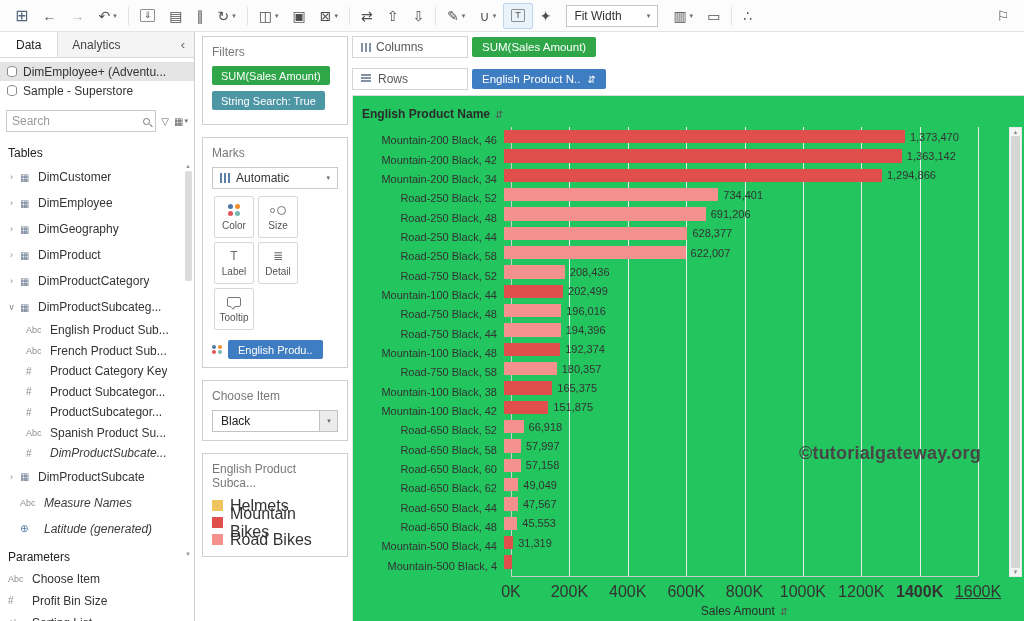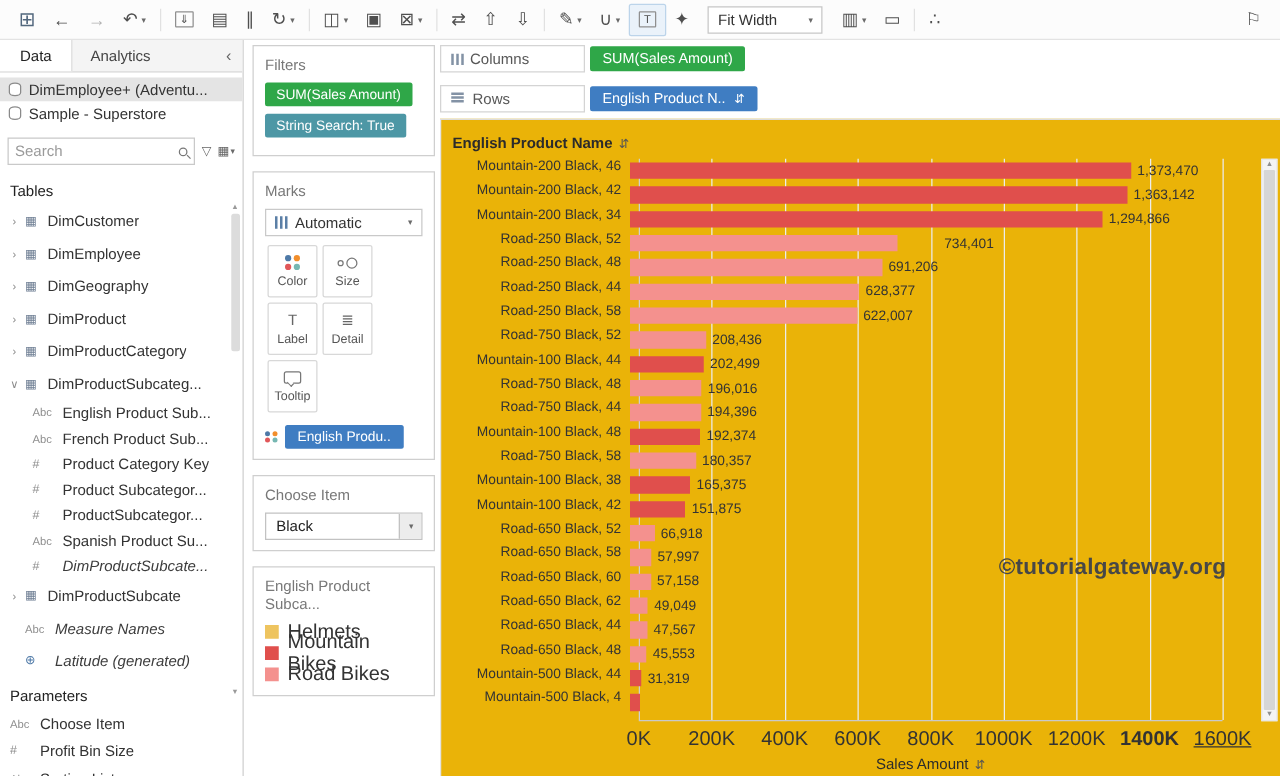--- a/index.html
+++ b/index.html
@@ -87,28 +87,28 @@
 
   
   .sheet { position:absolute; left:352px; top:36px; right:0; bottom:0; }
   .shelf-row { display:flex; gap:4px; height:22px; margin-bottom:10px; align-items:center; }
   .shelf-label { width:116px; height:22px; border:1px solid #d4d4d4; background:#fff; display:flex; align-items:center; gap:7px; padding:0 8px; color:#585858; font-size:12px; }
   .vbars.sm { background:#8392a5; box-shadow:4px 0 0 #8392a5, 8px 0 0 #8392a5; height:9px; margin-right:6px; }
   .hbars { display:inline-block; width:10px; height:2px; background:#8392a5; box-shadow:0 3px 0 #8392a5, 0 6px 0 #8392a5; transform:translateY(-4px); }
   .pill-sort { font-size:10px; margin-left:7px; }
 
   
-  .chart { position:absolute; top:59px; left:0; right:0; bottom:0; border-top:1px solid #dcdcdc; border-left:1px solid #e3e3e3; background:#eab308; }
+  .chart { position:absolute; top:59px; left:0; right:0; bottom:0; border-top:1px solid #dcdcdc; border-left:1px solid #e3e3e3; background:#22c55e; }
   .chart-title { position:absolute; top:11px; left:9px; font-size:12px; font-weight:bold; color:#2b2b2b; }
   .sort-glyph { font-size:10px; color:#555; margin-left:5px; font-weight:normal; }
   .grid { position:absolute; top:31px; left:158px; width:467px; height:450px; border-bottom:1px solid #c9c9c9; }
   .gl { position:absolute; top:0; bottom:0; width:1px; background:#ececec; }
   .gl.zero { background:#cfcfcf; }
   .rows-wrap { position:absolute; top:31px; left:0; width:650px; height:450px; overflow:hidden; }
-  .chart-row { display:flex; align-items:flex-start; height:19.33px; }
+  .chart-row { display:flex; align-items:flex-end; height:19.33px; }
   .row-label { width:151px; padding-right:7px; text-align:right; font-size:11px; color:#333; white-space:nowrap; overflow:hidden; flex:none; }
   .row-plot { position:relative; width:467px; height:100%; flex:none; }
   .bar { position:absolute; left:0; top:3px; bottom:3px; }
   .bar-value { position:absolute; top:50%; transform:translateY(-50%); font-size:11px; color:#333; white-space:nowrap; }
   .x-axis { position:absolute; top:487px; left:158px; width:467px; height:14px; }
   .tick { position:absolute; transform:translateX(-50%); font-size:16px; color:#333; }
   .x-title { position:absolute; top:508px; left:158px; width:467px; text-align:center; font-size:12px; color:#2b2b2b; }
   .watermark { position:absolute; left:446px; top:347px; font-size:18px; font-weight:bold; color:#474747; letter-spacing:.2px; }
   .v-scroll { position:absolute; top:31px; right:2px; width:13px; height:450px; background:#f4f4f4; border:1px solid #e8e8e8;
               display:flex; flex-direction:column; align-items:center; padding:1px; }
@@ -469,21 +469,21 @@
           <span class="row-label">Mountain-200 Black, 34</span>
           <span class="row-plot">
             <span class="bar" style="width: 80.9291%; background: rgb(224, 79, 76);"></span>
             <span class="bar-value" style="left: calc(80.9291% + 5px);">1,294,866</span>
           </span>
         </div>
         <div class="chart-row">
           <span class="row-label">Road-250 Black, 52</span>
           <span class="row-plot">
             <span class="bar" style="width: 45.9001%; background: rgb(244, 145, 142);"></span>
-            <span class="bar-value" style="left: calc(45.9001% + 5px); margin-left: 32px;">734,401</span>
+            <span class="bar-value" style="left: calc(45.9001% + 5px);">734,401</span>
           </span>
         </div>
         <div class="chart-row">
           <span class="row-label">Road-250 Black, 48</span>
           <span class="row-plot">
             <span class="bar" style="width: 43.2004%; background: rgb(244, 145, 142);"></span>
             <span class="bar-value" style="left: calc(43.2004% + 5px);">691,206</span>
           </span>
         </div>
         <div class="chart-row">

